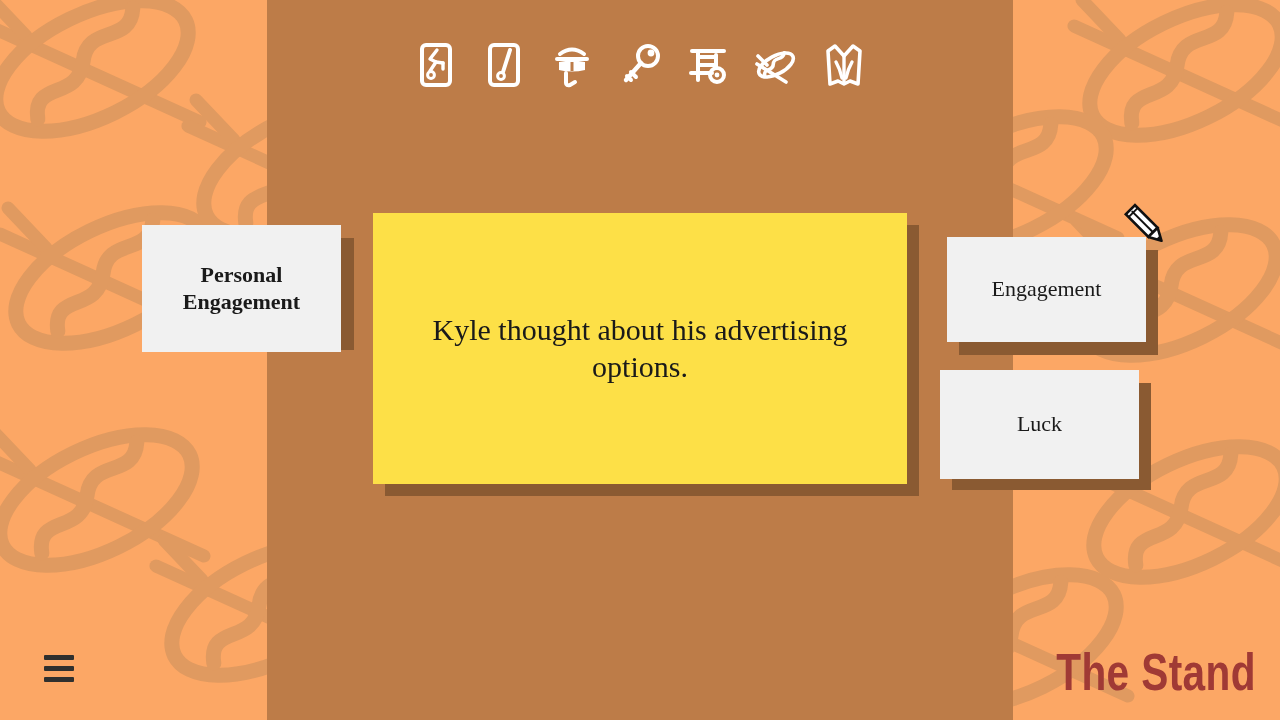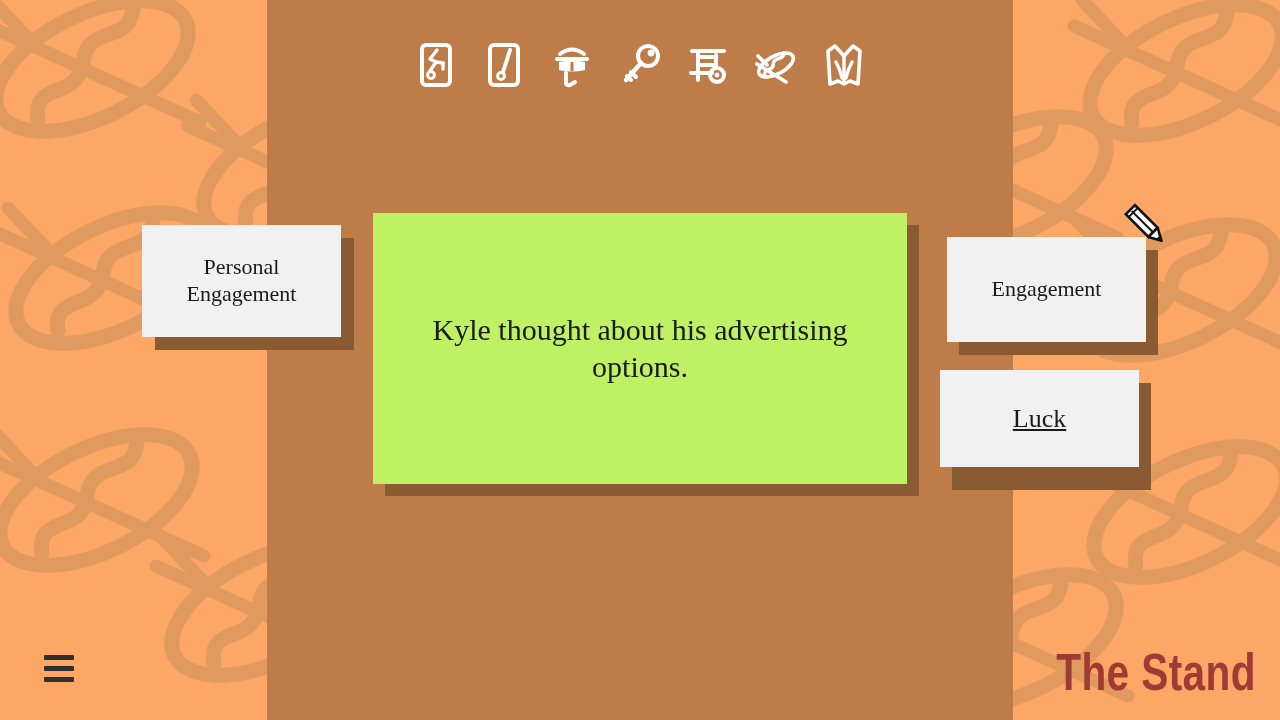--- a/index.html
+++ b/index.html
@@ -76,36 +76,37 @@
     z-index: 3;
   }
 
   #card-main {
     left: 373px;
     top: 213px;
     width: 534px;
     height: 271px;
     font-size: 30px;
     padding: 4px 36px;
-    background: #bef264;
+    background: #fde047;
   }
   #card-main-shadow {
     left: 385px;
     top: 225px;
     width: 534px;
     height: 271px;
   }
 
   #card-left {
     left: 142px;
     top: 225px;
     width: 199px;
-    height: 112px;
+    height: 127px;
     font-size: 22px;
     padding: 0 14px;
+    font-weight: bold;
   }
   #card-left-shadow {
     left: 155px;
     top: 238px;
     width: 199px;
     height: 112px;
   }
 
   #card-right-1 {
     left: 947px;
@@ -119,24 +120,23 @@
     left: 959px;
     top: 250px;
     width: 199px;
     height: 105px;
   }
 
   #card-right-2 {
     left: 940px;
     top: 370px;
     width: 199px;
-    height: 97px;
-    font-size: 26px;
+    height: 109px;
+    font-size: 22px;
     padding: 0 12px;
-    text-decoration: underline;
   }
   #card-right-2-shadow {
     left: 952px;
     top: 383px;
     width: 199px;
     height: 107px;
   }
 
   
   #menu-button {

